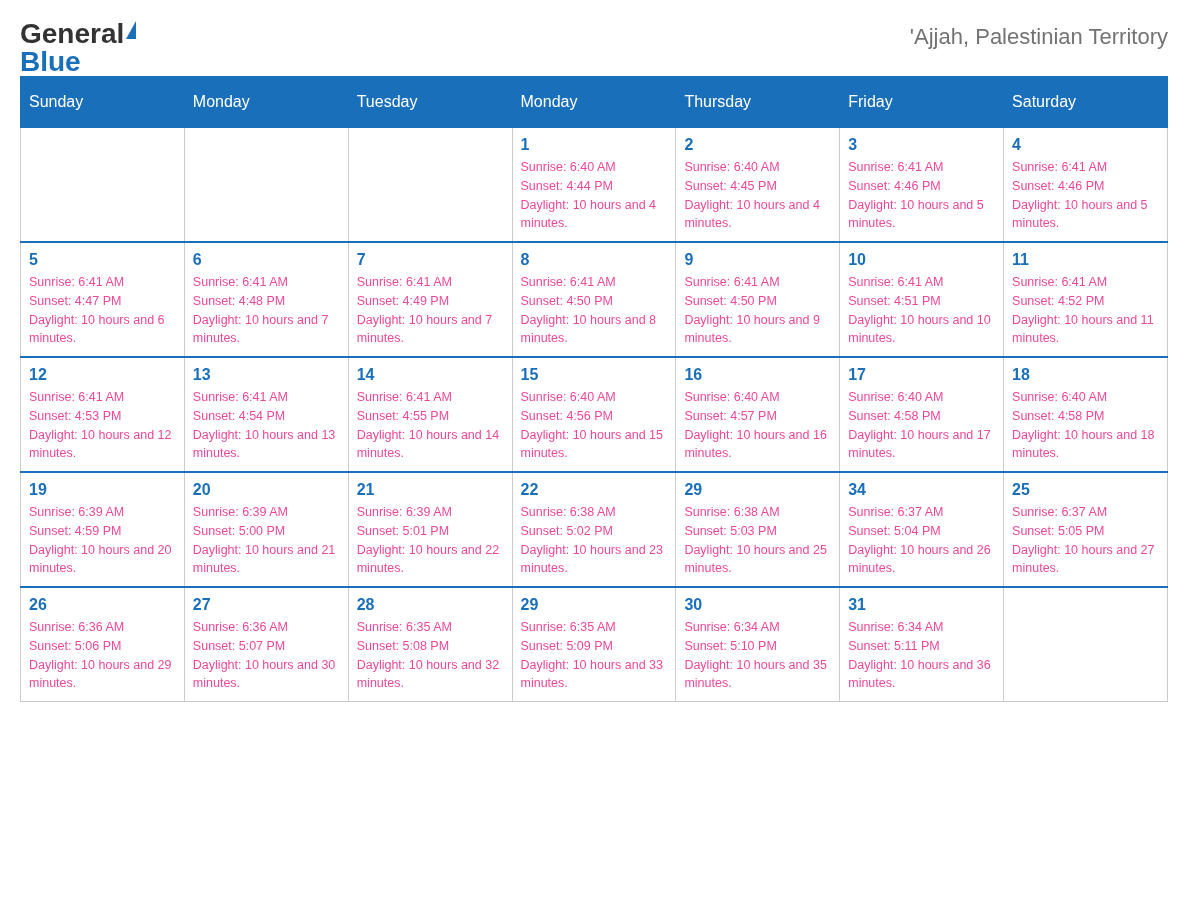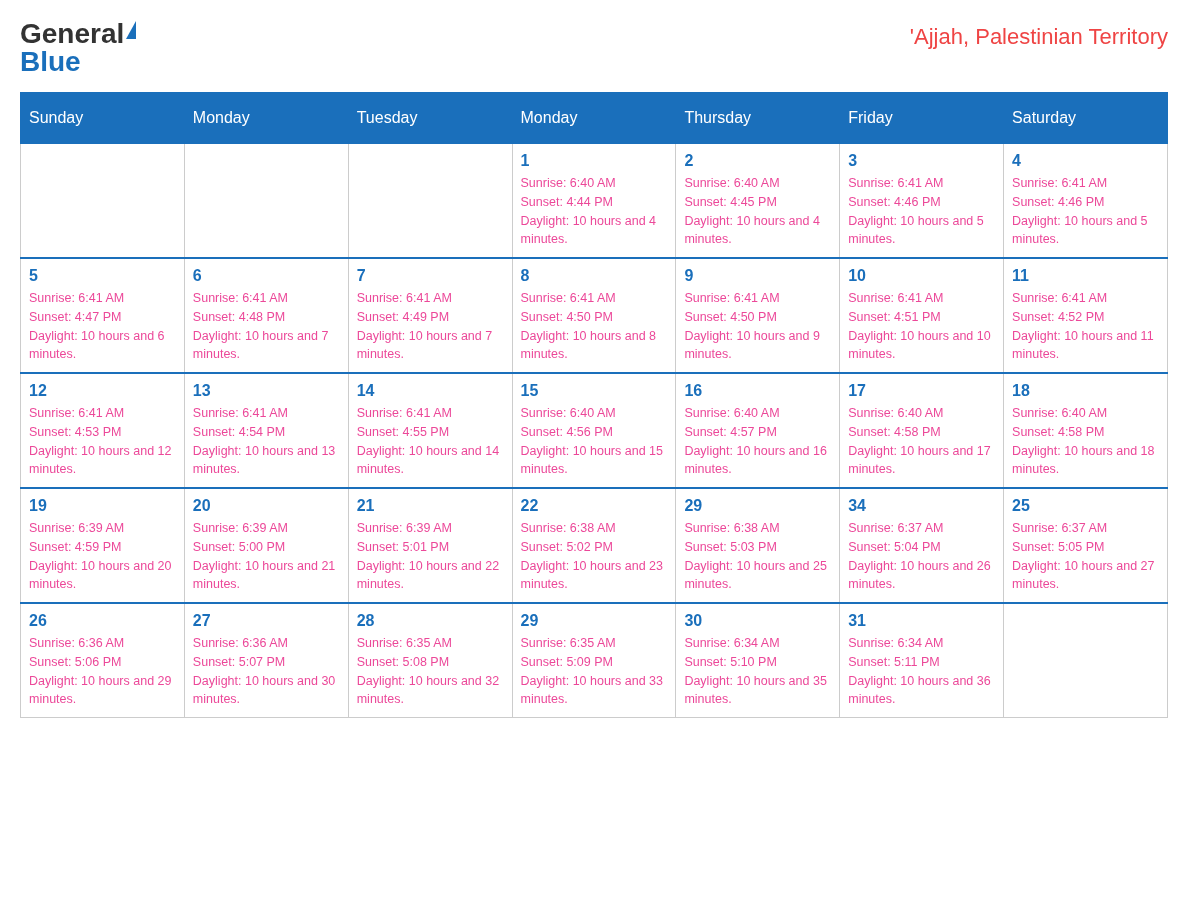--- a/index.html
+++ b/index.html
@@ -7,21 +7,20 @@
       font-family: Arial, sans-serif;
       background: #fff;
       width: 1188px;
       min-height: 918px;
       padding: 20px;
     }
     .header {
       display: flex;
       justify-content: space-between;
       align-items: flex-start;
-      margin-bottom: 16px;
     }
     .logo {
       display: flex;
       flex-direction: column;
       align-items: flex-start;
     }
     .logo-general {
       font-size: 28px;
       font-weight: bold;
       color: #333;
@@ -53,21 +52,21 @@
       text-align: right;
     }
     .month-title {
       font-size: 52px;
       font-weight: bold;
       color: #222;
       line-height: 1.1;
     }
     .location-title {
       font-size: 22px;
-      color: #ef4444;
+      color: #737373;
       margin-top: 4px;
     }
     .calendar {
       width: 100%;
       border-collapse: collapse;
       border: 1px solid #ccc;
     }
     .calendar th {
       background-color: #1a6fbb;
       color: #fff;

